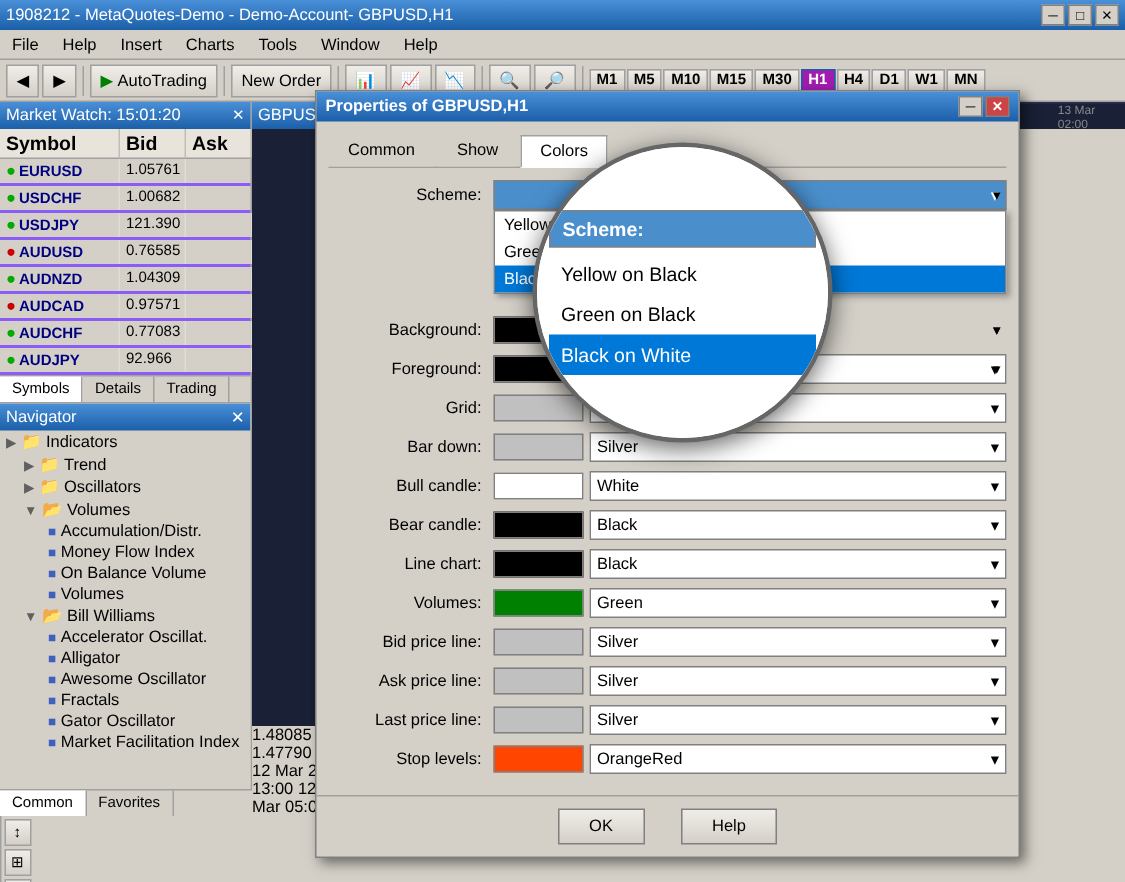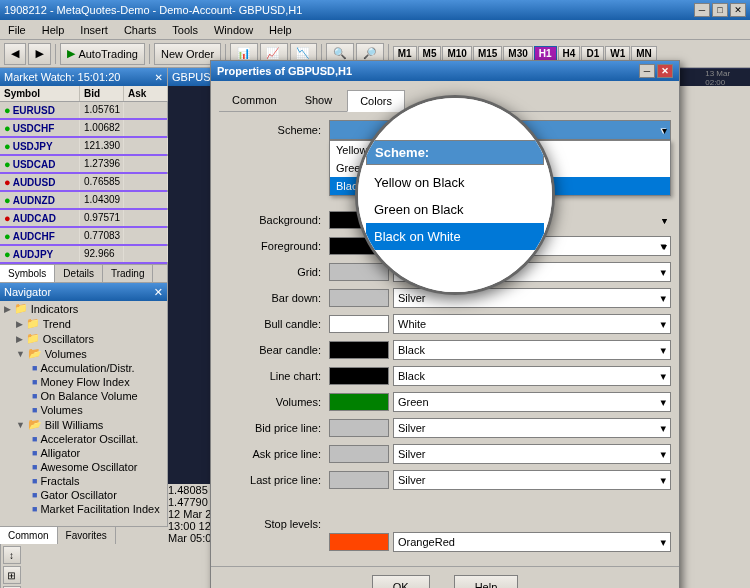--- a/index.html
+++ b/index.html
@@ -20,21 +20,21 @@
     .toolbar-separator { width: 1px; height: 20px; background: #a0a0a0; margin: 0 2px; }
 
     
     .main-area { display: flex; height: calc(588px - 68px - 44px); }
 
     
     .market-watch { width: 168px; background: #d4d0c8; border-right: 1px solid #a0a0a0; display: flex; flex-direction: column; }
     .panel-title { background: linear-gradient(to bottom, #4a90d9, #1a5fa8); color: white; height: 18px; display: flex; align-items: center; justify-content: space-between; padding: 0 4px; font-size: 11px; }
     .panel-close { cursor: pointer; color: white; font-size: 10px; }
     .mw-header { display: grid; grid-template-columns: 80px 44px 44px; background: #e8e4dc; border-bottom: 1px solid #a0a0a0; }
-    .mw-col { padding: 2px 4px; font-weight: bold; font-size: 10px; border-right: 1px solid #c0bdb5; }
+    .mw-col { padding: 2px 4px; font-weight: bold; font-size: 13px; border-right: 1px solid #c0bdb5; }
     .mw-row { display: grid; grid-template-columns: 80px 44px 44px; border-bottom: 2px solid #8b5cf6; }
     .mw-cell { padding: 2px 4px; font-size: 10px; border-right: 1px solid #e0dcd4; }
     .mw-cell.ask { color: #0000cc; margin-left: 40px; }
     .mw-symbol { color: #000080; font-weight: bold; }
     .dot-green { color: #00aa00; margin-right: 2px; }
     .dot-red { color: #cc0000; margin-right: 2px; }
 
     
     .tab-bar { display: flex; background: #d4d0c8; border-top: 1px solid #a0a0a0; }
     .tab { padding: 3px 8px; cursor: pointer; border-right: 1px solid #a0a0a0; font-size: 10px; }
@@ -165,25 +165,20 @@
           <div class="mw-cell ask">1.05770</div>
         </div>
         <div class="mw-row">
           <div class="mw-cell mw-symbol"><span class="dot-green">●</span>USDCHF</div>
           <div class="mw-cell">1.00682</div>
           <div class="mw-cell ask">1.00682</div>
         </div>
         <div class="mw-row">
           <div class="mw-cell mw-symbol"><span class="dot-green">●</span>USDJPY</div>
           <div class="mw-cell">121.390</div>
-          <div class="mw-cell"></div>
-        </div>
-        <div class="mw-row">
-          <div class="mw-cell mw-symbol"><span class="dot-green">●</span>USDCAD</div>
-          <div class="mw-cell">1.27396</div>
           <div class="mw-cell"></div>
         </div>
         <div class="mw-row">
           <div class="mw-cell mw-symbol"><span class="dot-red">●</span>AUDUSD</div>
           <div class="mw-cell">0.76585</div>
           <div class="mw-cell"></div>
         </div>
         <div class="mw-row">
           <div class="mw-cell mw-symbol"><span class="dot-green">●</span>AUDNZD</div>
           <div class="mw-cell">1.04309</div>
@@ -551,21 +546,21 @@
             <div class="color-swatch" style="background:#c0c0c0;width:60px;"></div>
             <div style="flex:1;height:20px;border:1px solid #808080;background:white;padding:0 4px;display:flex;align-items:center;justify-content:space-between;">
               <span>Silver</span>
               <span>▾</span>
             </div>
           </div>
         </div>
 
         <div class="form-row">
           <div class="form-label">Stop levels:</div>
-          <div style="display:flex;align-items:center;gap:4px;flex:1;margin-top:36px;">
+          <div style="display:flex;align-items:center;gap:4px;flex:1;">
             <div class="color-swatch" style="background:#ff4500;width:60px;"></div>
             <div style="flex:1;height:20px;border:1px solid #808080;background:white;padding:0 4px;display:flex;align-items:center;justify-content:space-between;">
               <span>OrangeRed</span>
               <span>▾</span>
             </div>
           </div>
         </div>
       </div>
     </div>
 

